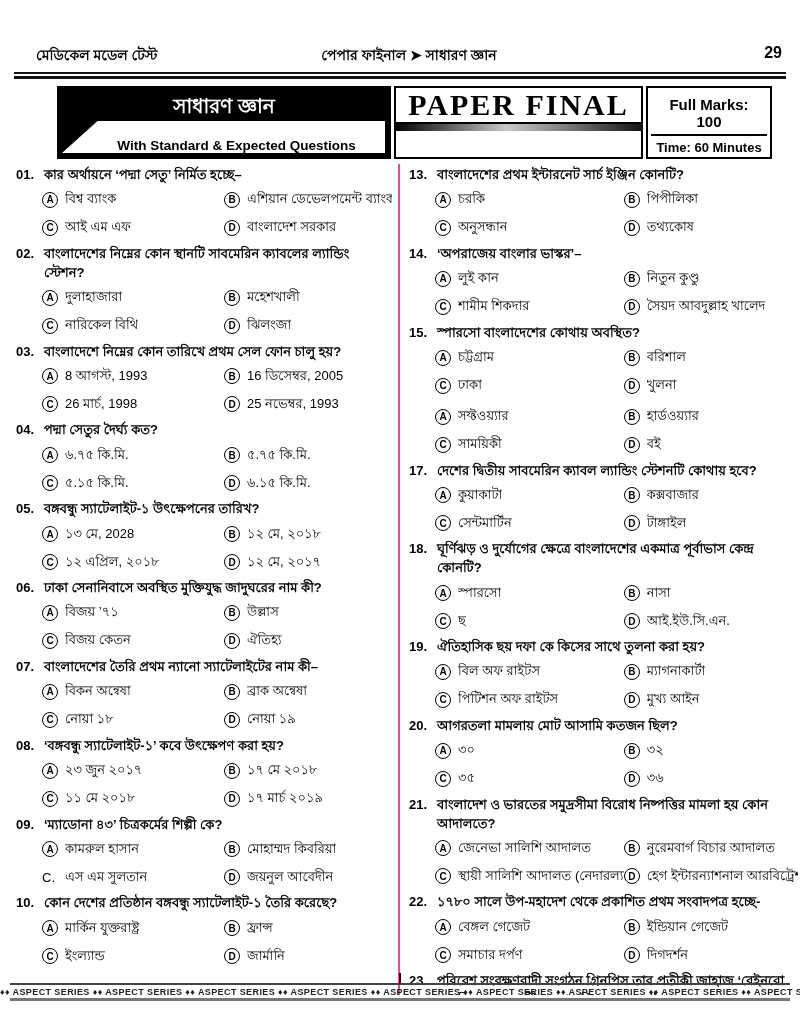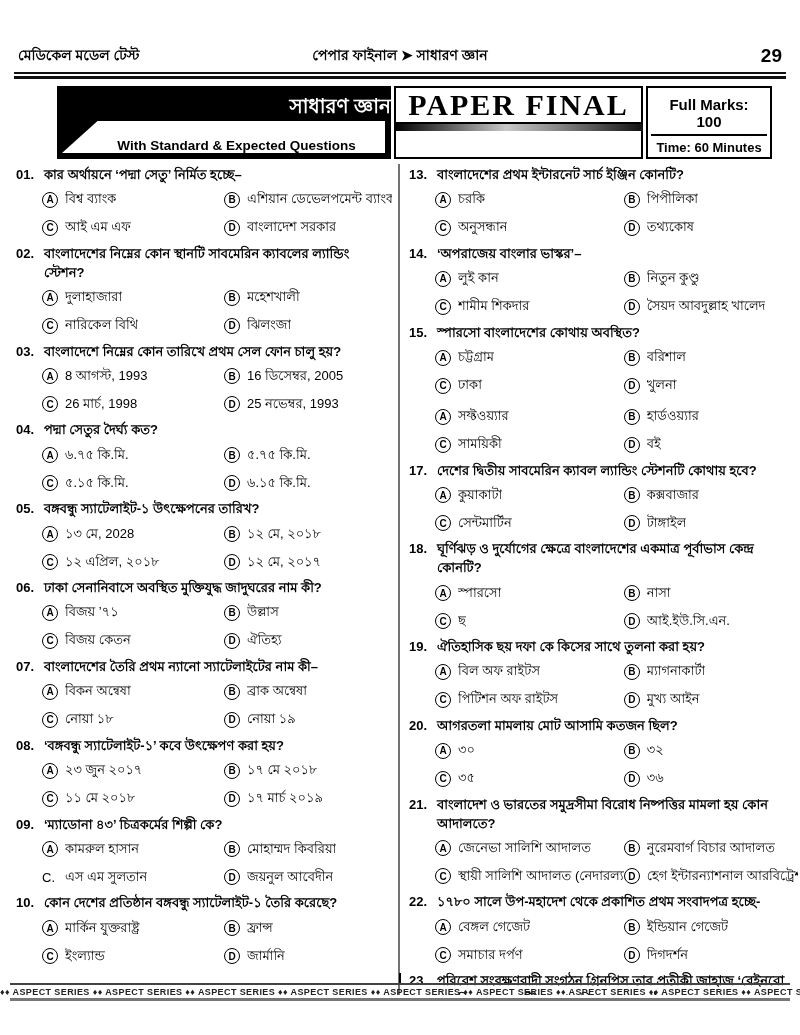--- a/index.html
+++ b/index.html
@@ -1,48 +1,48 @@
 <!DOCTYPE html>
 <html><head>
 <meta charset="utf-8">
 <style>
   * { margin:0; padding:0; box-sizing:border-box; }
   html,body { background:#e8e8e8; }
   body { font-family:"Liberation Sans", sans-serif; color:#000; }
   .page { position:relative; width:800px; height:1035px; background:#ffffff; margin:0 auto; overflow:hidden; }
 
   
-  .running-head { display:flex; align-items:center; padding:44px 18px 4px 18px; font-weight:bold; font-size:14px;gap:40px; }
+  .running-head { display:flex; align-items:flex-start; padding:44px 18px 4px 36px; font-weight:bold; font-size:14px;gap:40px; }
   .rh-left { width:220px; }
   .rh-center { flex:1; text-align:center; }
-  .rh-page { width:220px; text-align:right; font-size:19px; }
+  .rh-page { width:220px; text-align:right; font-size:16px; }
   .rule-1 { border-top:2px solid #111; margin:0 14px; }
   .rule-2 { border-top:3px solid #111; margin:2px 14px 0 14px; }
 
   
   .banner { display:flex; margin:7px 0 0 57px; height:73px; }
   .banner-left { position:relative; width:334px; background:#000; }
-  .subject { position:absolute; top:5px; left:0; right:0; text-align:right; color:#fff; font-weight:bold; font-size:20px; }
+  .subject { position:absolute; top:5px; left:0; right:0; text-align:center; color:#fff; font-weight:bold; font-size:20px; }
   .tagline-shape { position:absolute; left:5px; right:6px; bottom:6px; height:32px; background:#fff;
       clip-path:polygon(11% 0, 100% 0, 100% 100%, 0 100%);
       display:flex; align-items:flex-end; justify-content:center; }
   .tagline { font-weight:bold; font-size:13.5px; padding-left:26px; }
   .banner-mid { width:249px; margin-left:3px; display:flex; flex-direction:column; }
   .paper-title-box { flex:1.15; border:2px solid #000; display:flex; align-items:center; justify-content:center; }
   .paper-title { font-family:"Liberation Serif", serif; font-weight:bold; font-size:30px; letter-spacing:2px; }
   .grad-bar { height:7px; background:linear-gradient(90deg,#000 0%,#555 20%,#c9c9c9 45%,#8a8a8a 65%,#111 100%); }
   .empty-box { flex:1; border:2px solid #000; border-top:none; background:#fff; }
   .banner-right { width:126px; margin-left:3px; border:2px solid #000; display:flex; flex-direction:column; justify-content:flex-end; text-align:center; }
   .full-marks { font-weight:bold; font-size:15px; padding:3px 4px 4px 4px; border-bottom:2px solid #000; margin:0 3px; }
   .time { font-weight:bold; font-size:13px; padding:4px 0 2px 0; }
 
   
   .main { display:flex; margin-top:5px; height:831px; }
   .col { width:400px; overflow:hidden; }
-  .col-left { border-right:2px solid #737373; padding:2px 6px 0 16px; }
+  .col-left { border-right:2px solid #ec4899; padding:2px 6px 0 16px; }
   .col-right { padding:2px 2px 0 9px; }
 
   .question { margin-bottom:3px; }
   .q-line { display:flex; font-weight:bold; font-size:13px; line-height:1.45; margin-bottom:1px; }
   .q-num { flex:0 0 28px; }
   .q-text { flex:1; }
   .opts { display:grid; grid-template-columns:52% 48%; padding-left:26px; }
   .opt { display:flex; align-items:center; gap:7px; padding:3.5px 0; font-size:13px; white-space:nowrap; }
   .circle { flex:0 0 16px; width:16px; height:16px; border:1.2px solid #000; border-radius:50%;
       display:inline-flex; align-items:center; justify-content:center; font-size:10px; font-weight:bold; }

